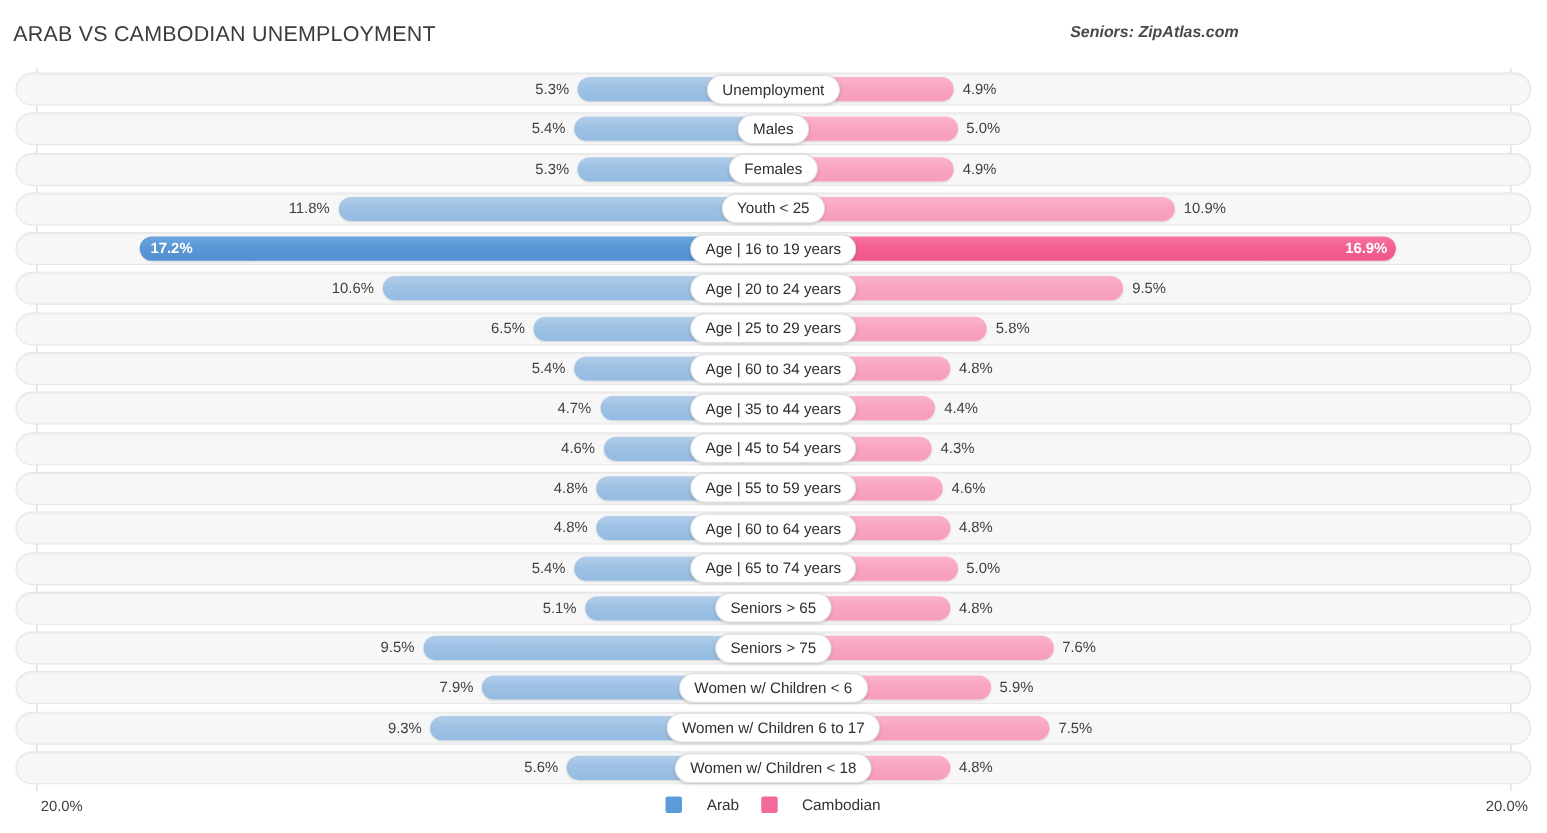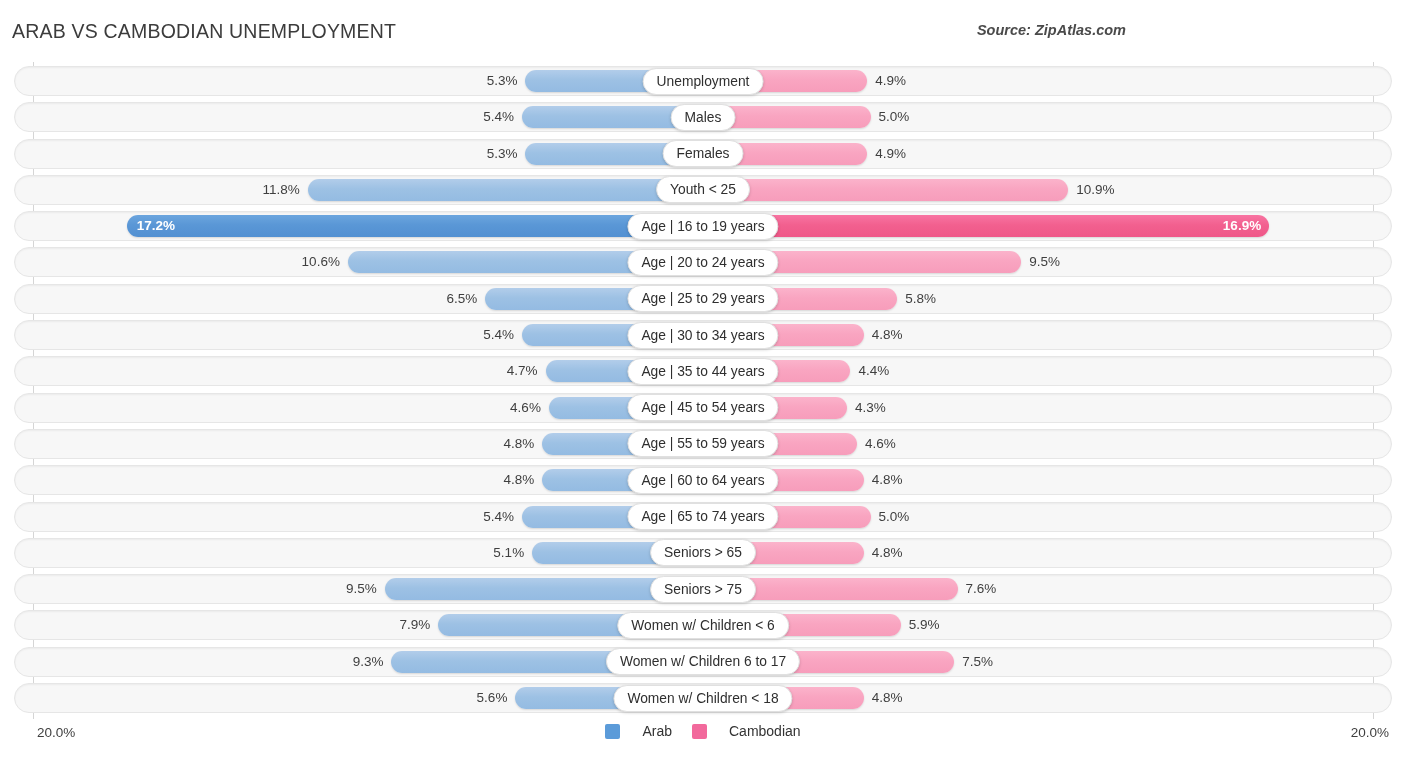--- a/index.html
+++ b/index.html
@@ -191,21 +191,21 @@
     font-size: 14px;
     color: #333;
     white-space: nowrap;
   }
 </style>
 </head>
 <body>
 
 <div class="header">
   <div class="chart-title">ARAB VS CAMBODIAN UNEMPLOYMENT</div>
-  <div class="source">Source: ZipAtlas.com</div>
+  <div class="source">Seniors: ZipAtlas.com</div>
 </div>
 
 <div class="plot">
   <div class="axis-line left"></div>
   <div class="axis-line right"></div>
   <div class="rows" id="rows">
       <div class="row">
         <div class="track"></div>
         <div class="bar bar-left" style="left: 525.45px; width: 177.55px;"></div>
         <div class="bar bar-right" style="left: 703px; width: 164.15px;"></div>
@@ -260,21 +260,21 @@
         <div class="val val-left" style="left: 393.25px; width: 84px;">6.5%</div>
         <div class="val val-right" style="left: 905.3px; width: 84px;">5.8%</div>
         <div class="pill" style="left: 703px;">Age | 25 to 29 years</div>
       </div>
       <div class="row">
         <div class="track"></div>
         <div class="bar bar-left" style="left: 522.1px; width: 180.9px;"></div>
         <div class="bar bar-right" style="left: 703px; width: 160.8px;"></div>
         <div class="val val-left" style="left: 430.1px; width: 84px;">5.4%</div>
         <div class="val val-right" style="left: 871.8px; width: 84px;">4.8%</div>
-        <div class="pill" style="left: 703px;">Age | 30 to 34 years</div>
+        <div class="pill" style="left: 703px;">Age | 60 to 34 years</div>
       </div>
       <div class="row">
         <div class="track"></div>
         <div class="bar bar-left" style="left: 545.55px; width: 157.45px;"></div>
         <div class="bar bar-right" style="left: 703px; width: 147.4px;"></div>
         <div class="val val-left" style="left: 453.55px; width: 84px;">4.7%</div>
         <div class="val val-right" style="left: 858.4px; width: 84px;">4.4%</div>
         <div class="pill" style="left: 703px;">Age | 35 to 44 years</div>
       </div>
       <div class="row">

